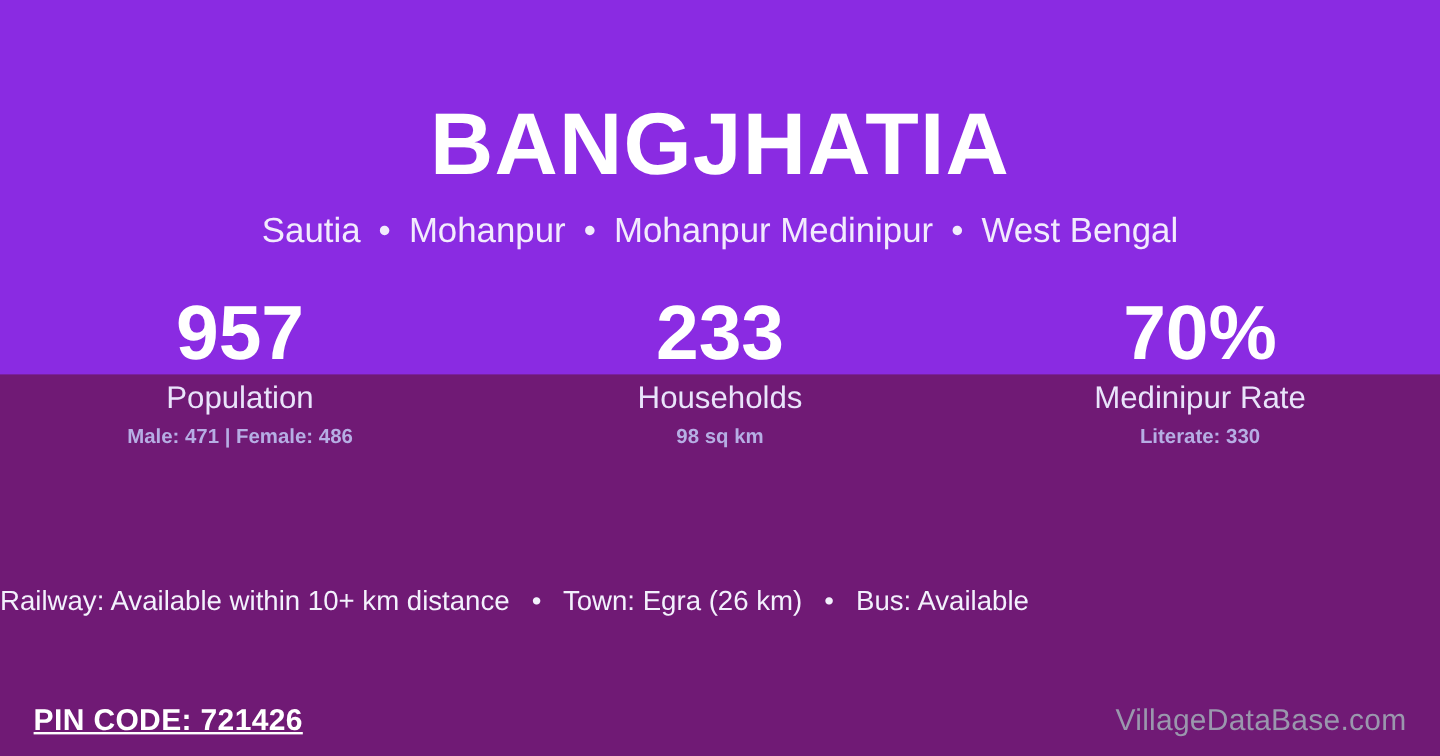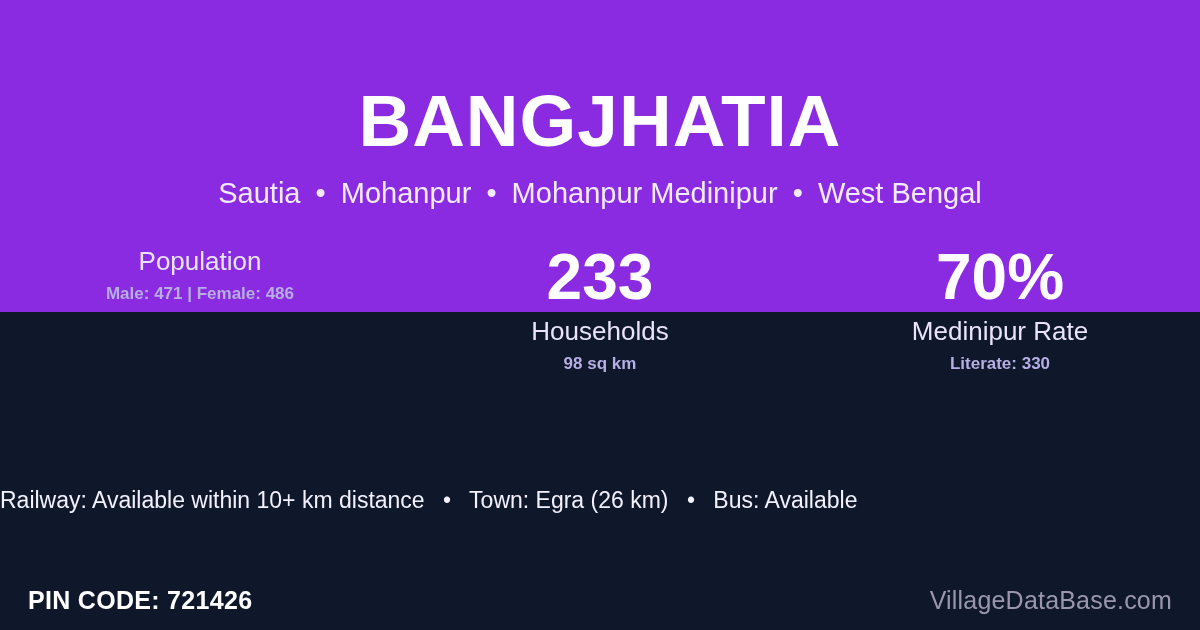--- a/index.html
+++ b/index.html
@@ -10,21 +10,21 @@
   body {
     font-family: "Liberation Sans", sans-serif;
     -webkit-font-smoothing: antialiased;
   }
 
   .card {
     position: relative;
     width: 1200px;
     height: 630px;
     overflow: hidden;
-    background: #0f172a;
+    background: #701a75;
   }
 
   
   .hero-band {
     position: absolute;
     left: 0;
     top: 0;
     width: 1200px;
     height: 312px;
     background: #8a2be2;
@@ -122,20 +122,21 @@
     justify-content: space-between;
     box-sizing: border-box;
     padding: 0 28px;
   }
   .pin-code {
     font-size: 25px;
     line-height: 30px;
     font-weight: 700;
     color: #ffffff;
     letter-spacing: 0.3px;
+    text-decoration: underline;
   }
   .site-brand {
     font-size: 25px;
     line-height: 30px;
     font-weight: 400;
     color: #9a97ad;
     letter-spacing: 0.2px;
   }
 </style>
 </head>
@@ -154,20 +155,21 @@
       <span class="breadcrumb-sep">•</span>
       <span>Mohanpur Medinipur</span>
       <span class="breadcrumb-sep">•</span>
       <span>West Bengal</span>
     </div>
   </div>
 
   <div class="stats-row">
 
     <div class="stat-cell">
+      <div class="stat-value">957</div>
       <div class="stat-label">Population</div>
       <div class="stat-sub">Male: 471 | Female: 486</div>
     </div>
 
     <div class="stat-cell">
       <div class="stat-value">233</div>
       <div class="stat-label">Households</div>
       <div class="stat-sub">98 sq km</div>
     </div>
 

